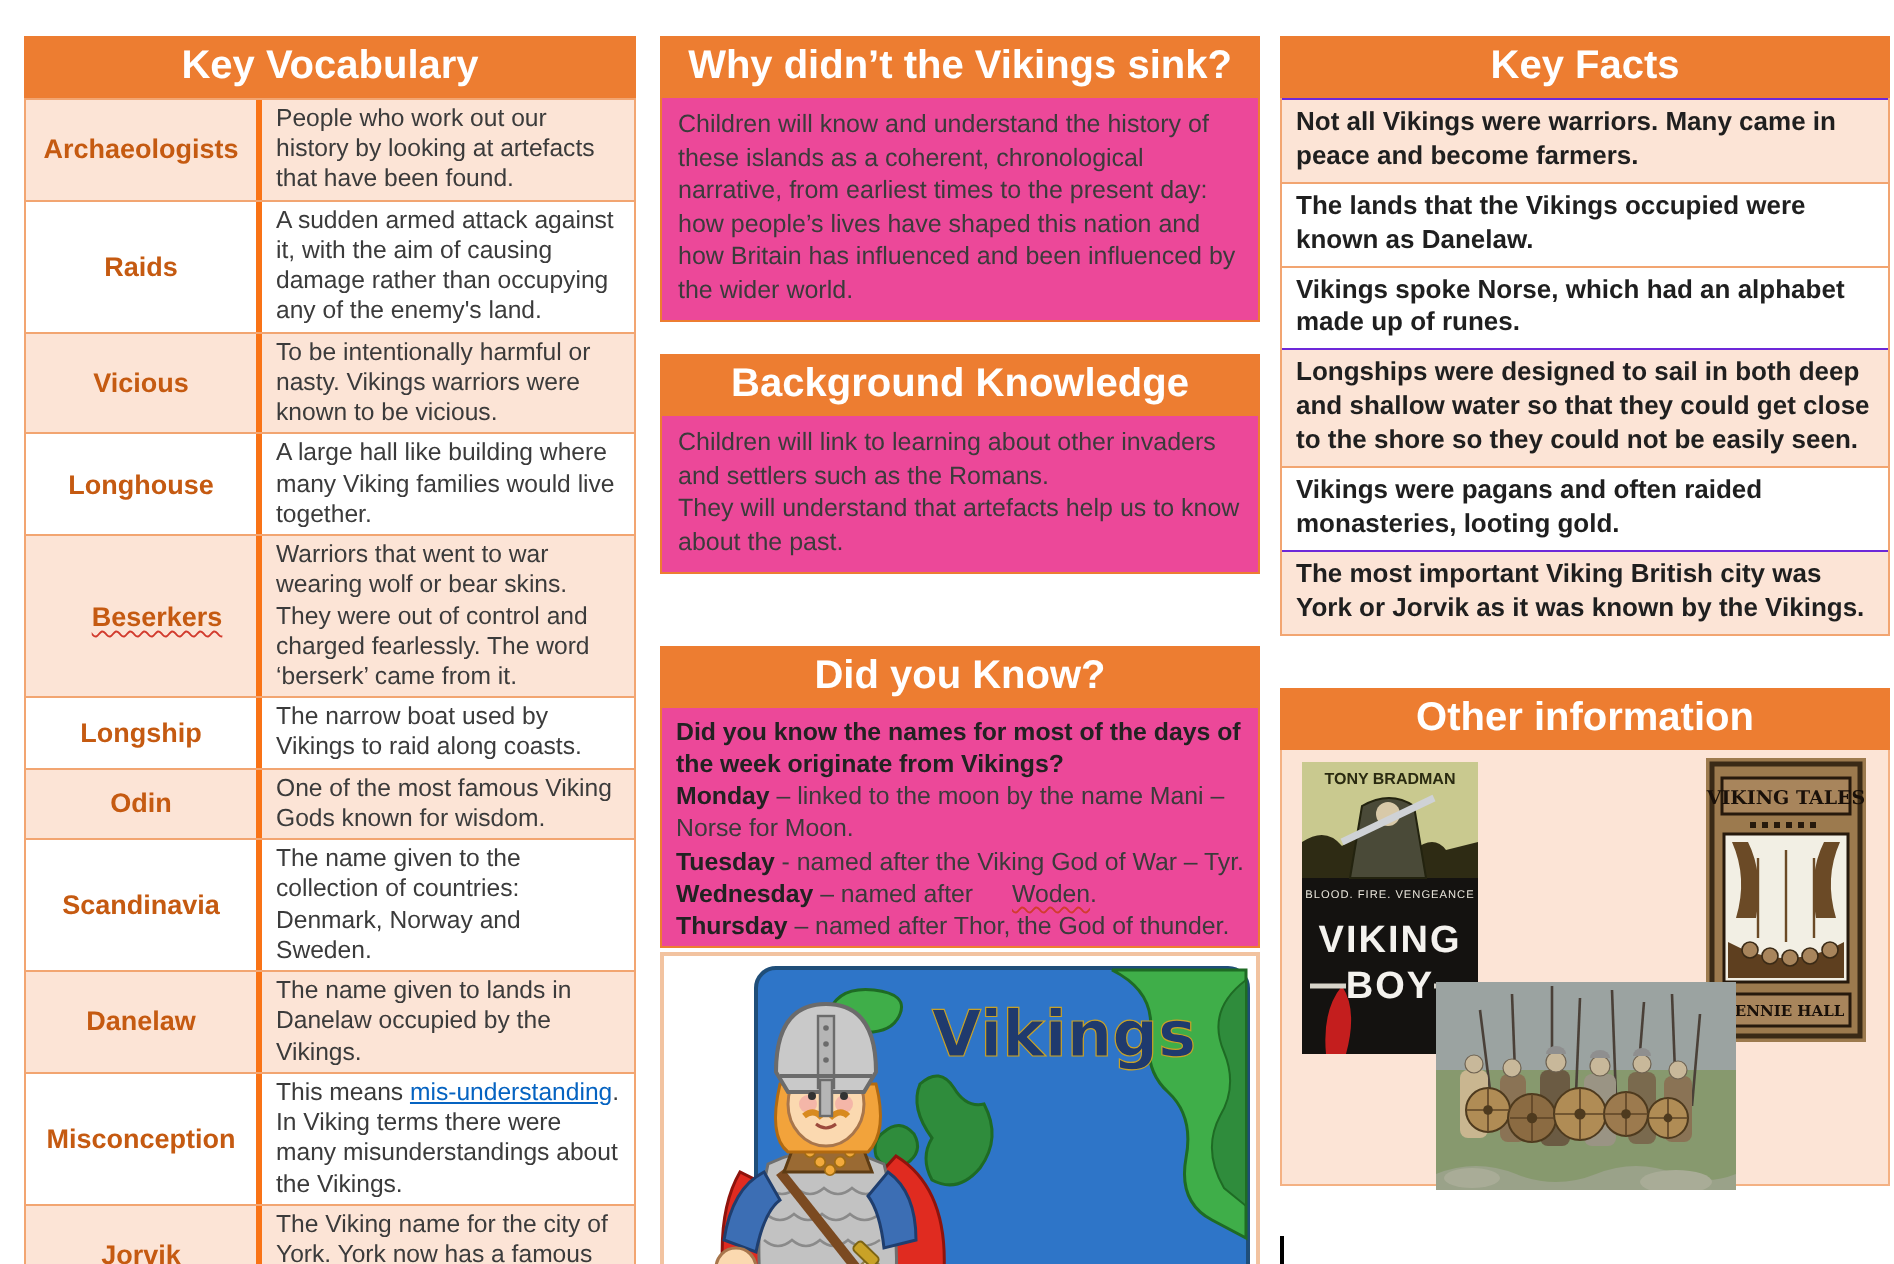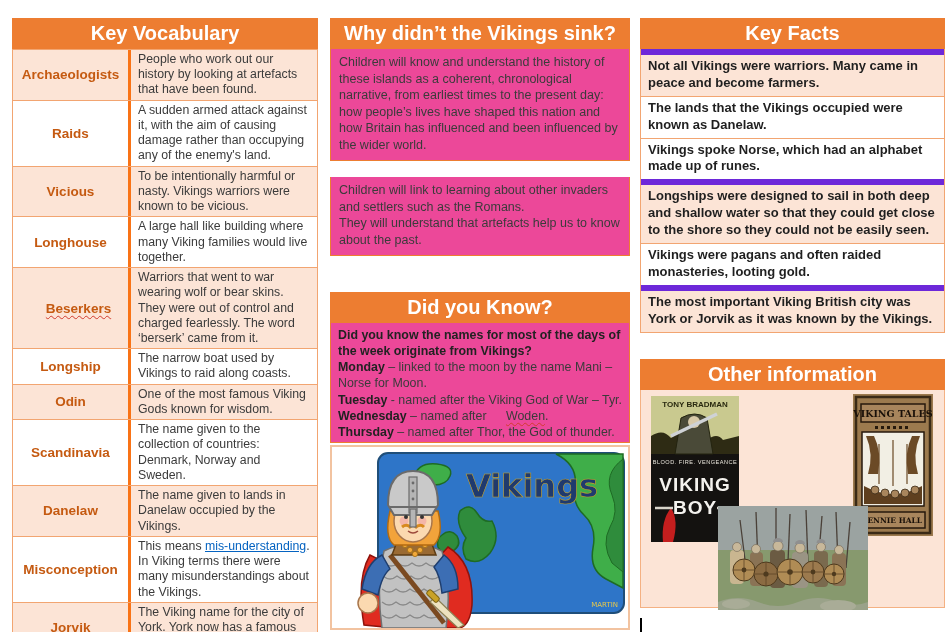--- a/index.html
+++ b/index.html
@@ -32,21 +32,21 @@
   .b{font-weight:700;color:#222;}
   .wavy{text-decoration:underline;text-decoration-style:wavy;text-decoration-color:#d23b2e;
         text-decoration-thickness:1px;text-underline-offset:2px;margin-left:16px;}
   .lnk{color:#0563C1;text-decoration:underline;}
   .imgbox{margin-top:2px;border:2px solid #F2C3A0;background:#fff;height:181px;}
   .imgbox svg{display:block;}
 
   
   .col-right{position:absolute;left:640px;top:18px;width:305px;}
   .facts{border:1px solid #F2A571;border-top:none;}
-  .fact{border-top:6px solid #6d28d9;font-weight:700;color:#1F1F1F;font-size:13px;
+  .fact{border-top:1px solid #6d28d9;font-weight:700;color:#1F1F1F;font-size:13px;
         line-height:1.3;padding:3px 7px 4px;}
   .fact.odd{background:#FCE4D6;}
   .fact.even{background:#fff;border-top:1px solid #F2A571;}
   .other-hdr{margin-top:26px;}
   .other-body{position:relative;background:#FCE4D6;border:1px solid #F4B183;border-top:none;
               height:218px;box-sizing:border-box;}
   .book1{position:absolute;left:10px;top:6px;}
   .book2{position:absolute;left:212px;top:4px;}
   .photo{position:absolute;left:77px;top:116px;}
 
@@ -131,20 +131,21 @@
     </div>
   </div>
 
   <div class="col-mid">
     <div class="sec sec1">
       <div class="hdr">Why didn’t the Vikings sink?</div>
       <div class="body">Children will know and understand the history of these islands as a coherent, chronological narrative, from earliest times to the present day: how people’s lives have shaped this nation and how Britain has influenced and been influenced by the wider world.</div>
     </div>
 
     <div class="sec sec2">
+      <div class="hdr">Background Knowledge</div>
       <div class="body">
           <div>Children will link to learning about other invaders and settlers such as the Romans.</div>
           <div>They will understand that artefacts help us to know about the past.</div>
         </div>
     </div>
 
     <div class="sec sec3 dyk">
       <div class="hdr">Did you Know?</div>
       <div class="body">
         <div class="dyk-intro">Did you know the names for most of the days of the week originate from Vikings?</div>

